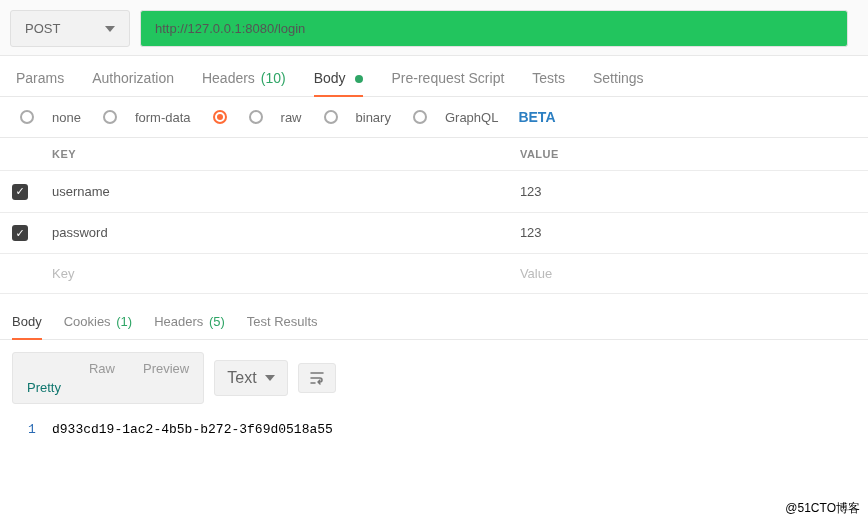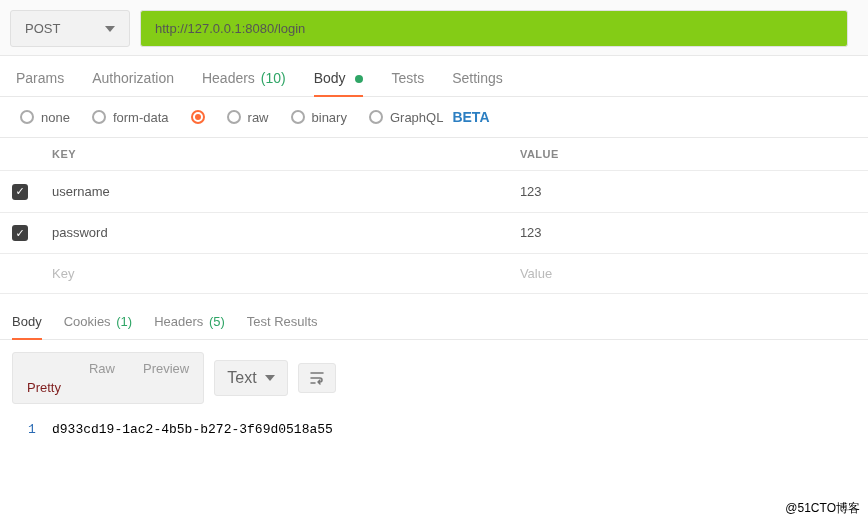--- a/index.html
+++ b/index.html
@@ -1,52 +1,52 @@
 <!DOCTYPE html>
 <html><head>
   <meta charset="utf-8">
   <style>
     * { box-sizing: border-box; margin: 0; padding: 0; }
     body { font-family: -apple-system, BlinkMacSystemFont, "Segoe UI", Arial, sans-serif; font-size: 13px; color: #505050; background: #fff; width: 868px; }
     .top-bar { display: flex; padding: 10px 20px 8px 10px; gap: 10px; border-bottom: 1px solid #e8e8e8; background: #fafafa; }
     .method-select { display: flex; align-items: center; justify-content: space-between; width: 120px; padding: 10px 14px; background: #f2f2f2; border: 1px solid #e0e0e0; border-radius: 3px; cursor: pointer; }
     .method-select .label { font-size: 13px; color: #666; }
     .chevron-down { width: 0; height: 0; border-left: 5px solid transparent; border-right: 5px solid transparent; border-top: 6px solid #777; }
-    .url-bar { flex: 1; display: flex; align-items: center; padding: 10px 14px; background: #84cc16; border: 1px solid #e0e0e0; border-radius: 3px; color: #555; }
+    .url-bar { flex: 1; display: flex; align-items: center; padding: 10px 14px; background: #22c55e; border: 1px solid #e0e0e0; border-radius: 3px; color: #555; }
     
     .req-tabs { display: flex; gap: 28px; padding: 14px 20px 0 16px; border-bottom: 1px solid #e8e8e8; }
     .req-tab { padding-bottom: 10px; color: #888; cursor: pointer; position: relative; font-size: 14px; }
     .req-tab.active { color: #444; }
     .req-tab.active::after { content: ""; position: absolute; left: 0; right: 0; bottom: -1px; height: 2px; background: #ff6c37; }
     .count { color: #2fa566; margin-left: 2px; }
     .dot-green { display:inline-block; width:8px; height:8px; border-radius:50%; background:#2fa566; margin-left:6px; vertical-align:middle; }
 
     .body-type-row { display: flex; align-items: center; gap: 22px; padding: 12px 20px; border-bottom: 1px solid #e8e8e8; }
-    .radio-opt { display: flex; align-items: center; gap: 7px; cursor: pointer; color: #666; font-size: 13px; }
+    .radio-opt { display: flex; align-items: center; gap: 18px; cursor: pointer; color: #666; font-size: 13px; }
     .radio { width: 14px; height: 14px; border-radius: 50%; border: 2px solid #aaa; display:flex; align-items:center; justify-content:center; }
     .radio.checked { border-color: #ff6c37; }
     .radio.checked .inner { width: 6px; height: 6px; border-radius:50%; background:#ff6c37; }
     .beta { color: #2c7fc2; font-size: 14px; vertical-align: super; margin-left:2px; font-weight:600; }
 
     .kv-table { width: 100%; border-collapse: collapse; }
     .kv-table th { text-align: left; font-size: 11px; color: #888; letter-spacing: .5px; font-weight: 700; padding: 10px 12px; border-bottom: 1px solid #ececec; }
     .kv-table td { padding: 12px 12px; border-bottom: 1px solid #ececec; color: #555; font-size: 13px; }
     .kv-table td.placeholder { color: #bbb; }
     .kv-table .chk-cell { width: 36px; text-align:center; }
     .chk { width: 16px; height: 16px; background:#404040; border-radius:3px; display:inline-flex; align-items:center; justify-content:center; color:#fff; font-size:11px; }
 
     .resp-tabs { display: flex; gap: 22px; padding: 14px 12px 0 12px; border-bottom: 1px solid #e8e8e8; margin-top: 6px; }
     .resp-tab { padding-bottom: 10px; color: #888; cursor:pointer; font-size: 13px; position:relative; }
     .resp-tab.active { color:#444; }
     .resp-tab.active::after { content:""; position:absolute; left:0; right:0; bottom:-1px; height:2px; background:#ff6c37; }
 
     .resp-controls { display:flex; align-items:center; gap: 10px; padding: 12px; }
     .fmt-tabs { display:flex; background:#f2f2f2; border:1px solid #e5e5e5; border-radius:3px; }
     .fmt-tab { padding: 8px 14px; color:#999; cursor:pointer; font-size:13px; }
-    .fmt-tab.active { color:#7f1d1d;margin-top:19px; }
+    .fmt-tab.active { color:#0f766e;margin-top:19px; }
     .resp-type { display:flex; align-items:center; gap:8px; background:#f2f2f2; border:1px solid #e5e5e5; border-radius:3px; padding:8px 12px; color:#666; cursor:pointer; font-size:16px; }
     .wrap-btn { background:#f2f2f2; border:1px solid #e5e5e5; border-radius:3px; padding:6px 10px; cursor:pointer; display:flex; }
 
     .code { display:flex; padding: 6px 12px 20px 12px; font-family: Consolas, "Courier New", monospace; font-size: 13px; }
     .ln { width: 40px; color:#2a6ab3; text-align:center; user-select:none; }
     .code-text { color:#000000; }
 
     .watermark { position:absolute; right:8px; top:500px; color:#000000; font-size:12px; pointer-events:none; }
   </style>
 </head>
@@ -66,20 +66,21 @@
   <div class="req-tab">Params</div>
   <div class="req-tab">Authorization</div>
   <div class="req-tab">
     <span>Headers</span>
     <span class="count">(10)</span>
   </div>
   <div class="req-tab active">
     <span>Body</span>
     <span class="dot-green"></span>
   </div>
+  <div class="req-tab">Pre-request Script</div>
   <div class="req-tab">Tests</div>
   <div class="req-tab">Settings</div>
 </div>
 
 <div class="body-type-row">
   <div class="radio-opt">
     <span class="radio">
         <span class="inner"></span>
       </span>
     <span>none</span>

